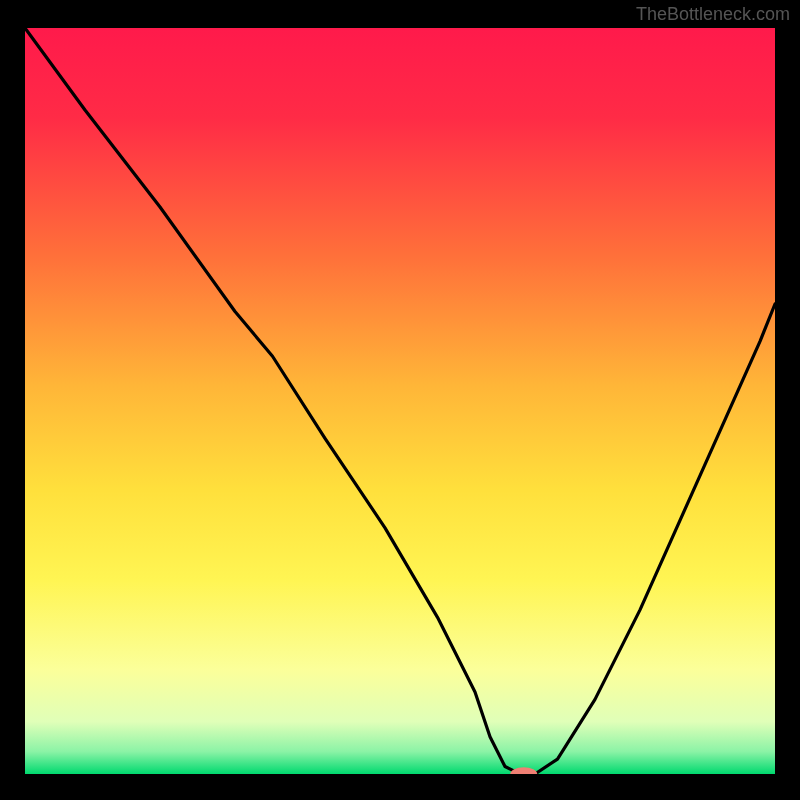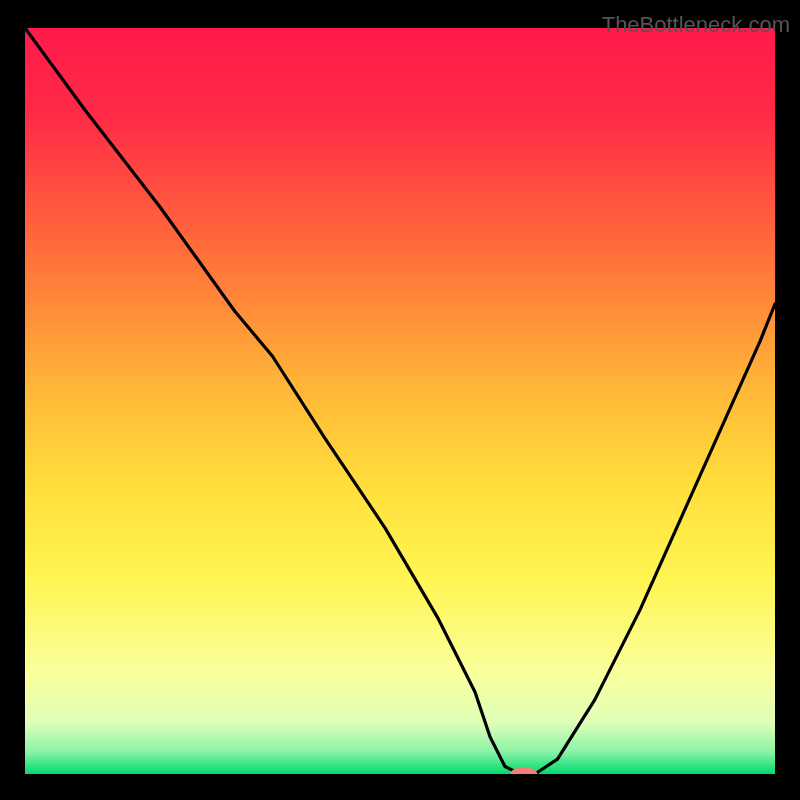--- a/index.html
+++ b/index.html
@@ -12,24 +12,24 @@
     font-family: Arial, Helvetica, sans-serif;
   }
   .frame {
     position: relative;
     width: 800px;
     height: 800px;
     background: #000;
   }
   .watermark {
     position: absolute;
-    top: 12px;
+    top: 4px;
     right: 10px;
     color: #555;
-    font-size: 22px;
+    font-size: 18px;
     font-weight: 500;
     z-index: 10;
     user-select: none;
   }
   .plot-wrap {
     position: absolute;
     left: 25px;
     top: 28px;
     width: 750px;
     height: 746px;

